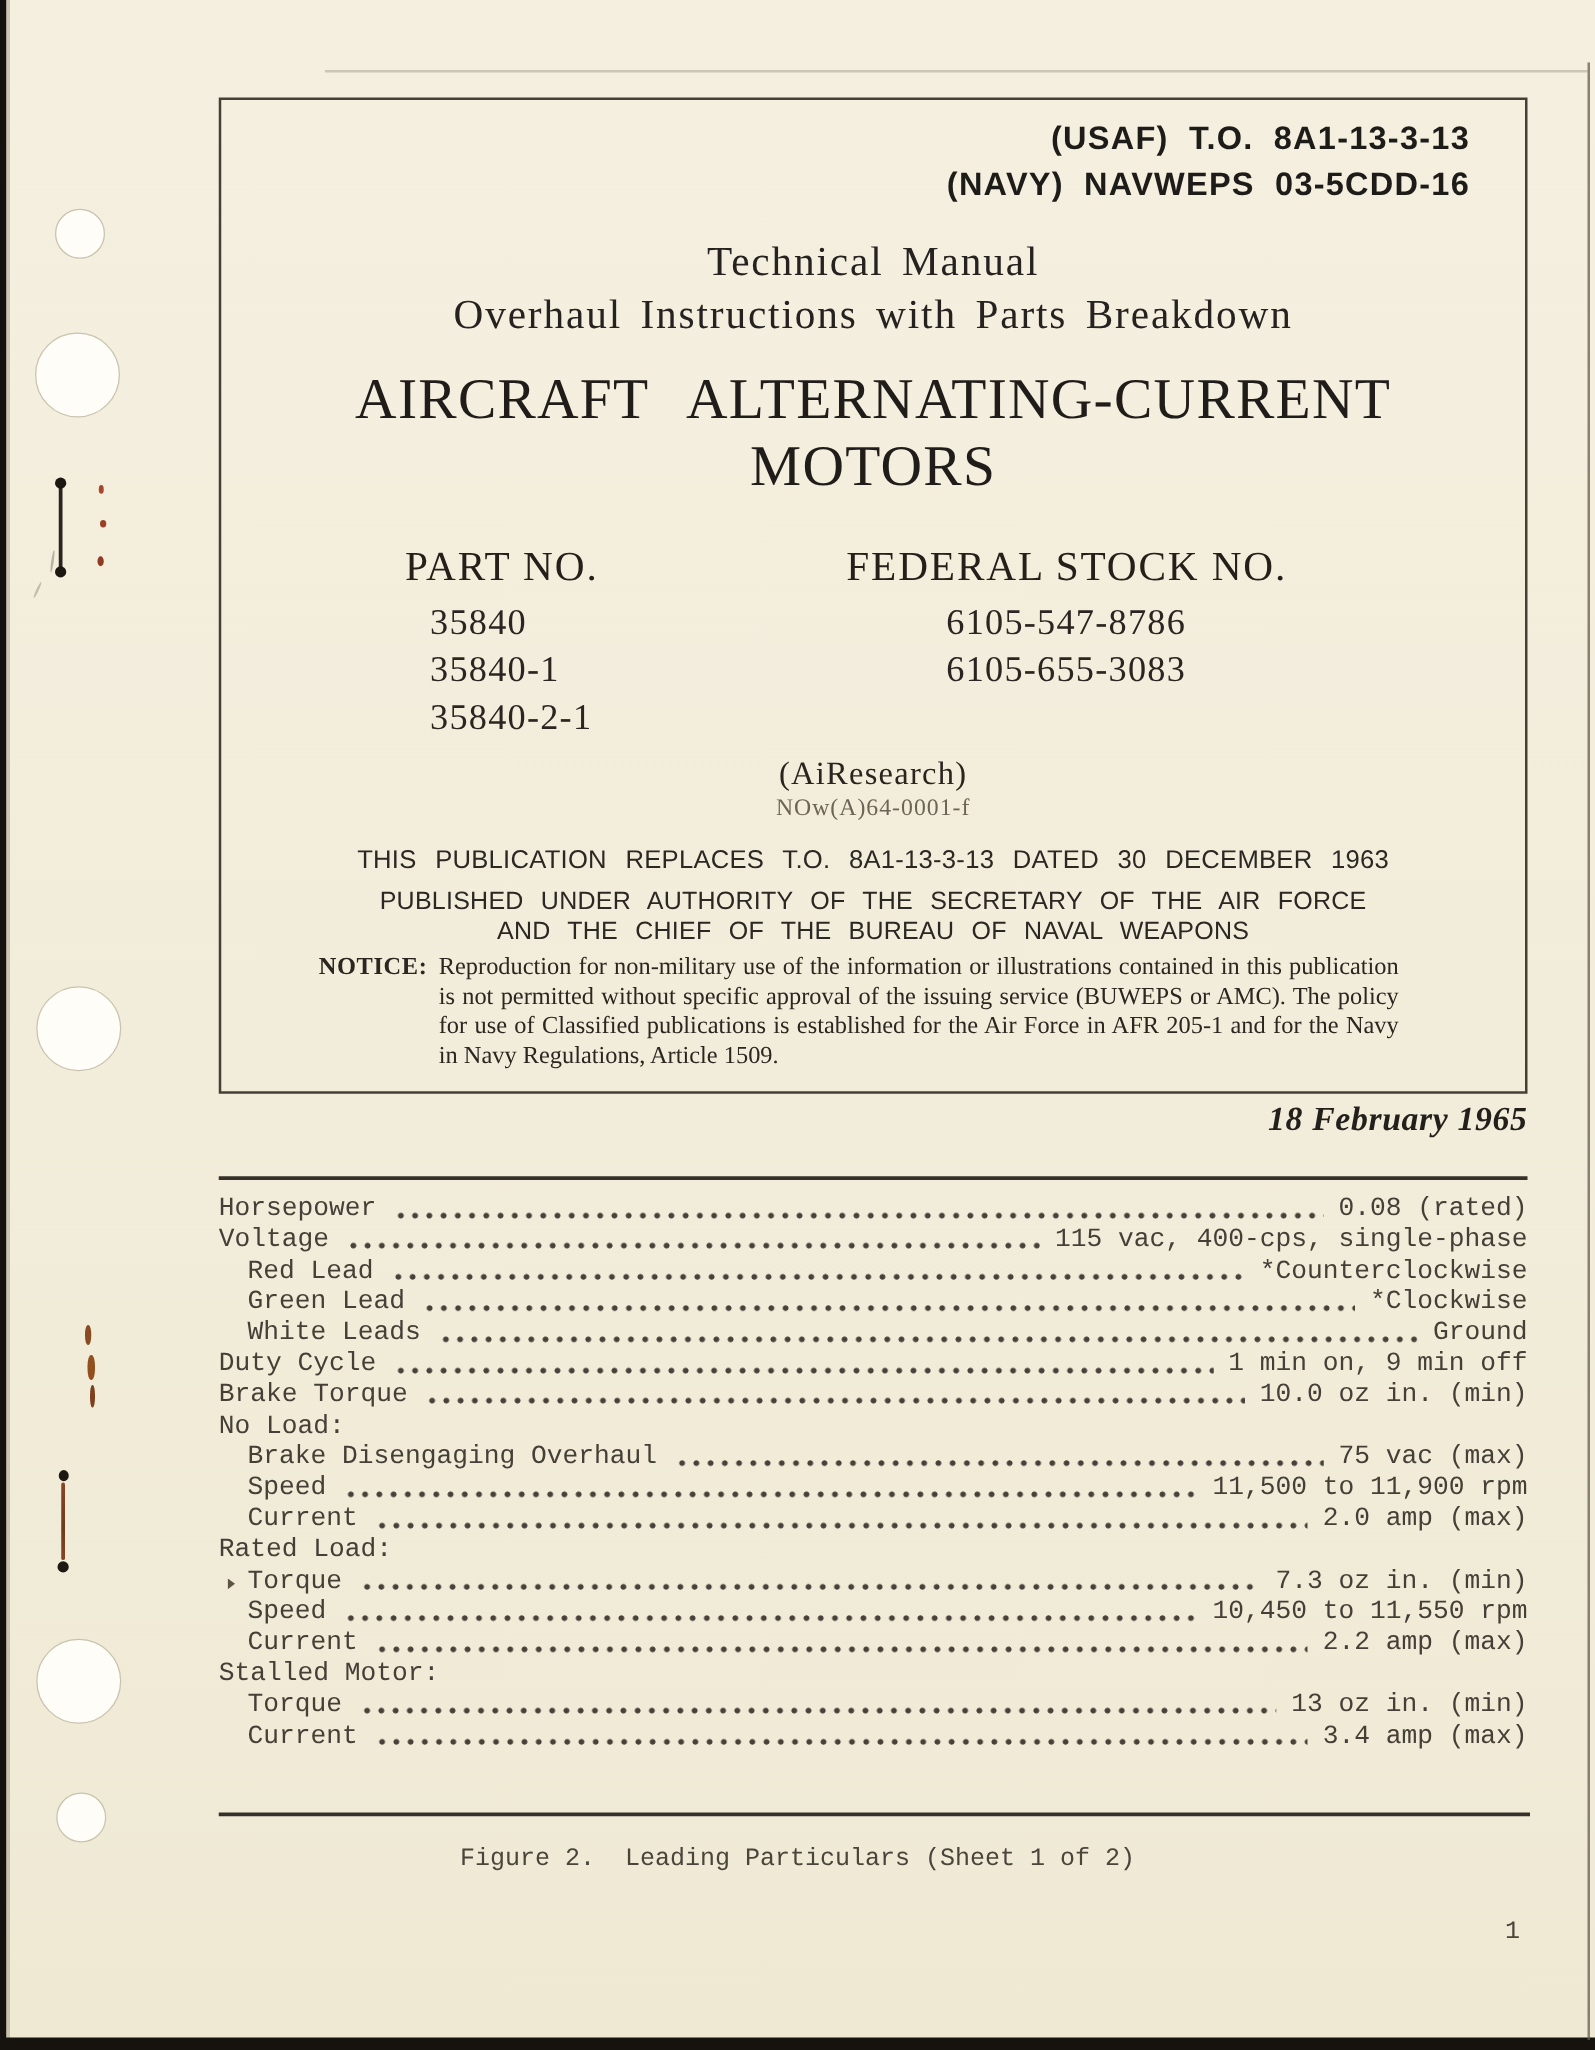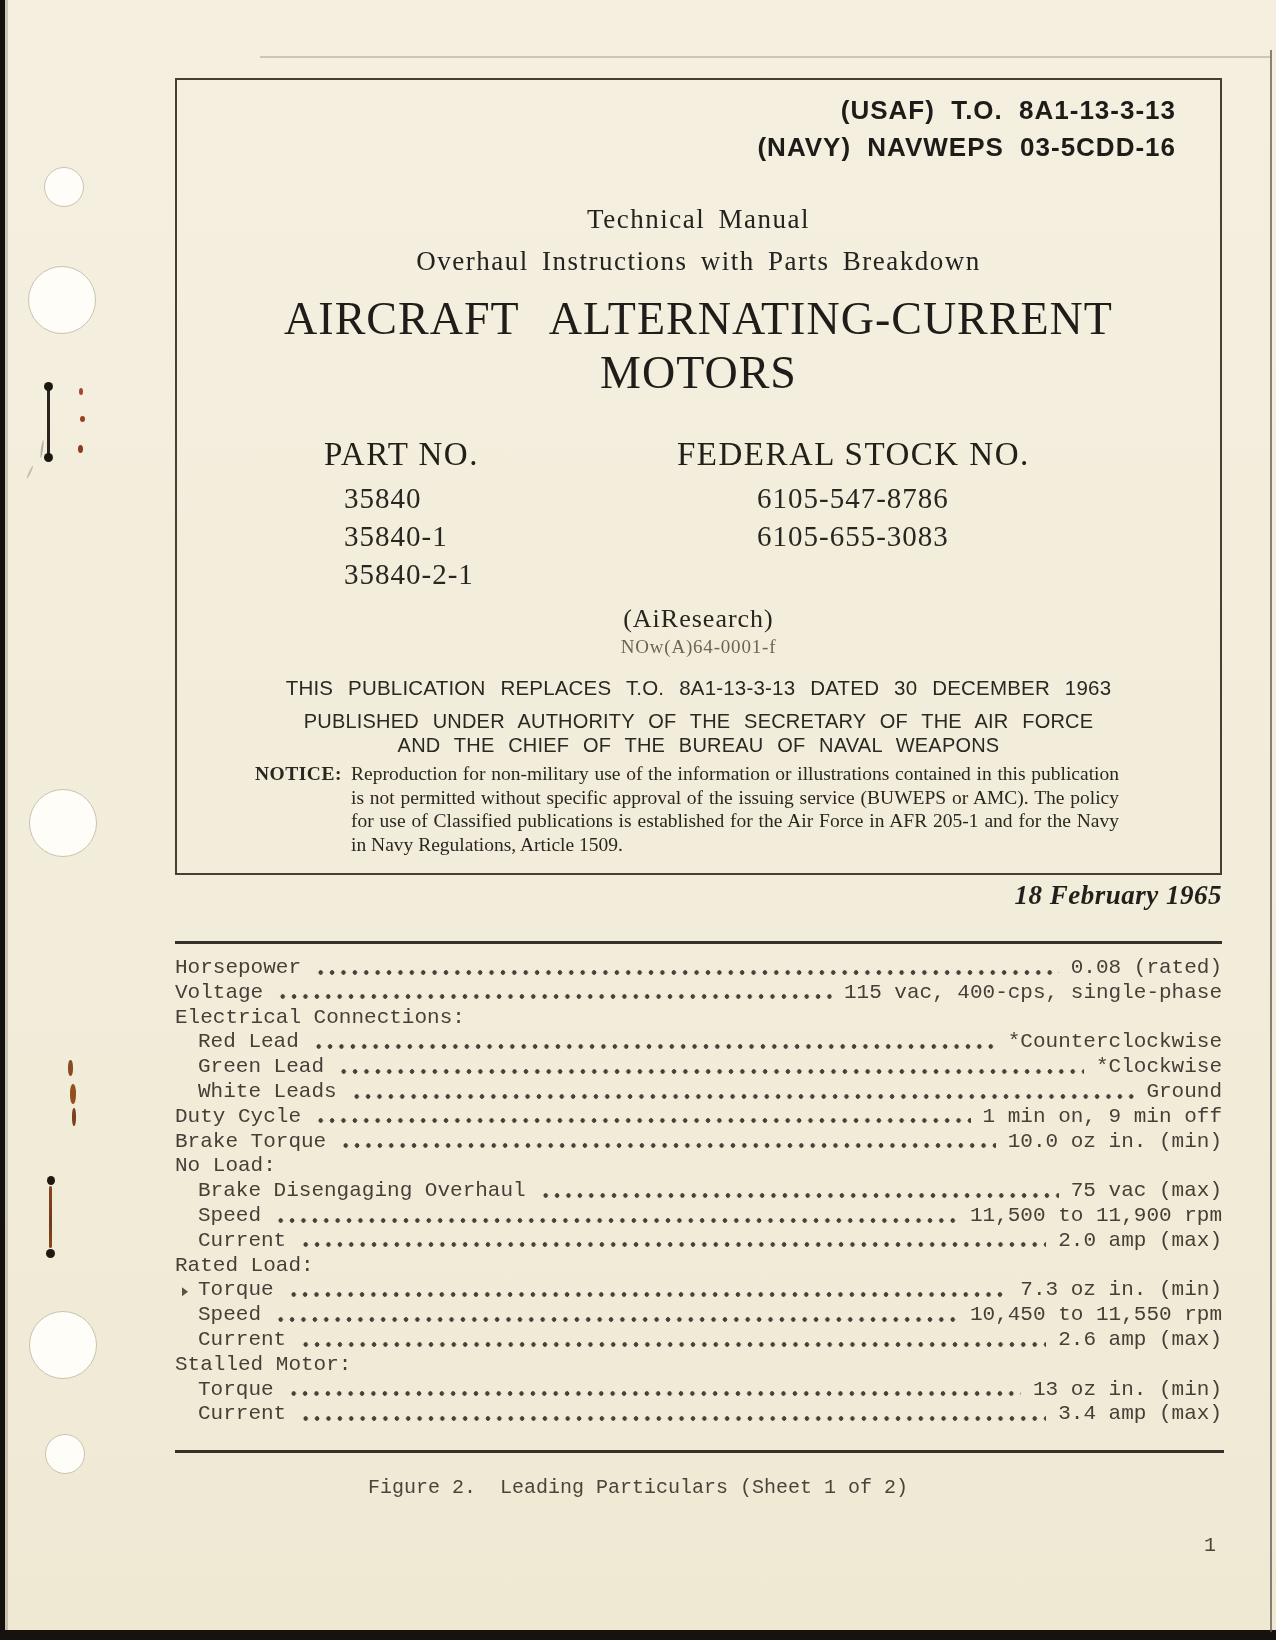--- a/index.html
+++ b/index.html
@@ -42,21 +42,21 @@
   .pen-b::before{content:"";position:absolute;left:1px;top:0;width:8px;height:9px;background:#1e1812;border-radius:50%;}
   .pen-b .rust{position:absolute;left:3px;top:10px;width:3px;height:62px;background:linear-gradient(180deg,#8a4520,#6f3a1d 60%,#8a4520);border-radius:2px;}
   .pen-b::after{content:"";position:absolute;left:0px;bottom:0;width:9px;height:9px;background:#1e1812;border-radius:50%;}
 
   
   .box{position:absolute;left:175px;top:78px;width:1047px;height:797px;border:2px solid #453f36;box-sizing:border-box;}
   .doc-codes{position:absolute;right:44px;top:12px;text-align:right;
     font-family:"Liberation Sans",sans-serif;font-weight:700;font-size:26px;line-height:37px;
     letter-spacing:1px;word-spacing:8px;color:#1e1c19;}
   .center{position:absolute;left:0;width:100%;text-align:center;}
-  .subtitle{font-size:27px;letter-spacing:1.5px;word-spacing:5px;color:#262220;margin-top:12px;}
+  .subtitle{font-size:33px;letter-spacing:1.5px;word-spacing:5px;color:#262220;}
   .sub1{top:112px;}
   .sub2{top:154px;}
   .main-title{top:212px;font-size:46px;line-height:54px;letter-spacing:1px;word-spacing:20px;color:#201c19;}
   .col{position:absolute;top:356px;}
   .col-heading{font-size:33px;letter-spacing:1.5px;color:#242019;}
   .col-items{margin-top:6px;font-size:29px;line-height:38px;letter-spacing:1px;}
   .col-part{left:147px;}
   .col-part .col-items{padding-left:20px;}
   .col-stock{left:500px;}
   .col-stock .col-items{padding-left:80px;}
@@ -173,23 +173,20 @@
     <div class="srow">
         <span class="slabel">Horsepower</span>
         <span class="sdots"></span>
         <span class="svalue">0.08 (rated)</span>
       </div>
     <div class="srow">
         <span class="slabel">Voltage</span>
         <span class="sdots"></span>
         <span class="svalue">115 vac, 400-cps, single-phase</span>
       </div>
-    <div class="srow">
-        <span class="slabel">Electrical Connections:</span>
-      </div>
     <div class="srow ind">
         <span class="slabel">Red Lead</span>
         <span class="sdots"></span>
         <span class="svalue">*Counterclockwise</span>
       </div>
     <div class="srow ind">
         <span class="slabel">Green Lead</span>
         <span class="sdots"></span>
         <span class="svalue">*Clockwise</span>
       </div>
@@ -236,21 +233,21 @@
         <span class="svalue">7.3 oz in. (min)</span>
       </div>
     <div class="srow ind">
         <span class="slabel">Speed</span>
         <span class="sdots"></span>
         <span class="svalue">10,450 to 11,550 rpm</span>
       </div>
     <div class="srow ind">
         <span class="slabel">Current</span>
         <span class="sdots"></span>
-        <span class="svalue">2.6 amp (max)</span>
+        <span class="svalue">2.2 amp (max)</span>
       </div>
     <div class="srow">
         <span class="slabel">Stalled Motor:</span>
       </div>
     <div class="srow ind">
         <span class="slabel">Torque</span>
         <span class="sdots"></span>
         <span class="svalue">13 oz in. (min)</span>
       </div>
     <div class="srow ind">

